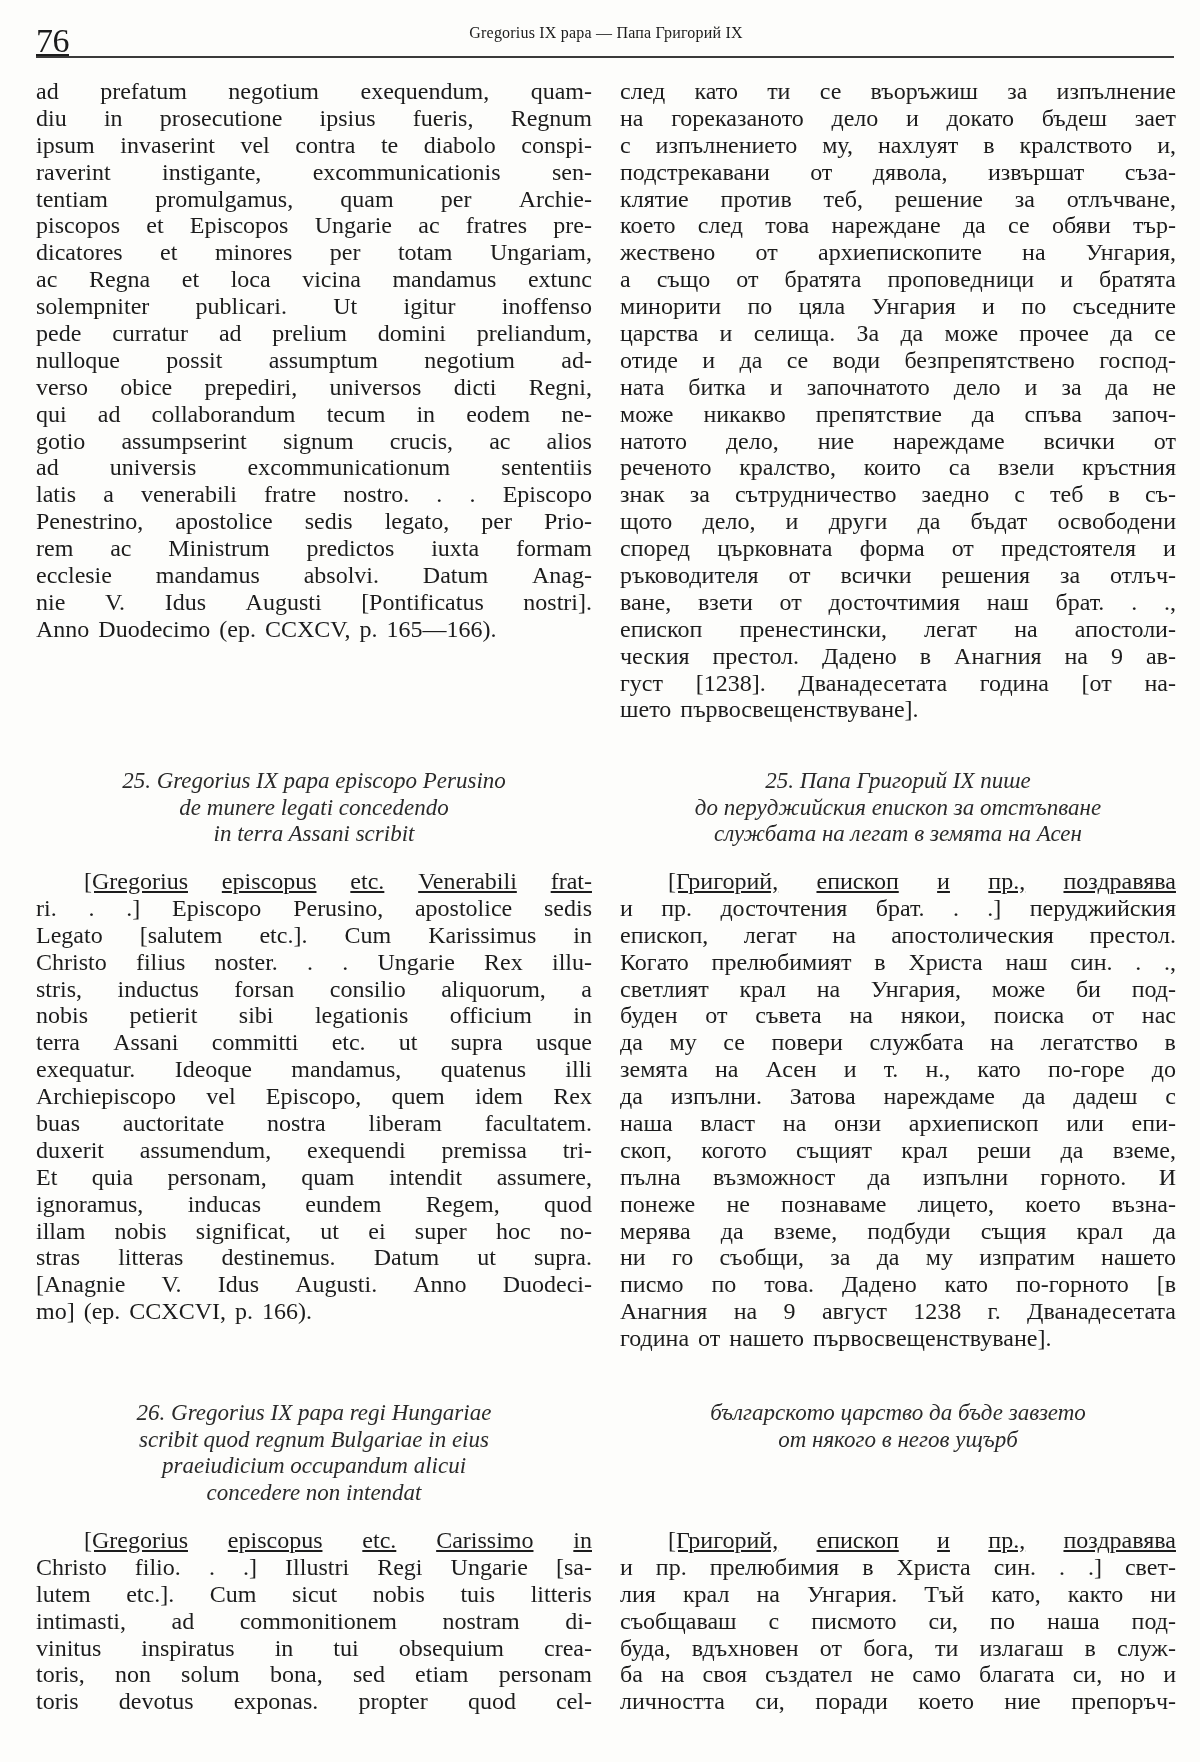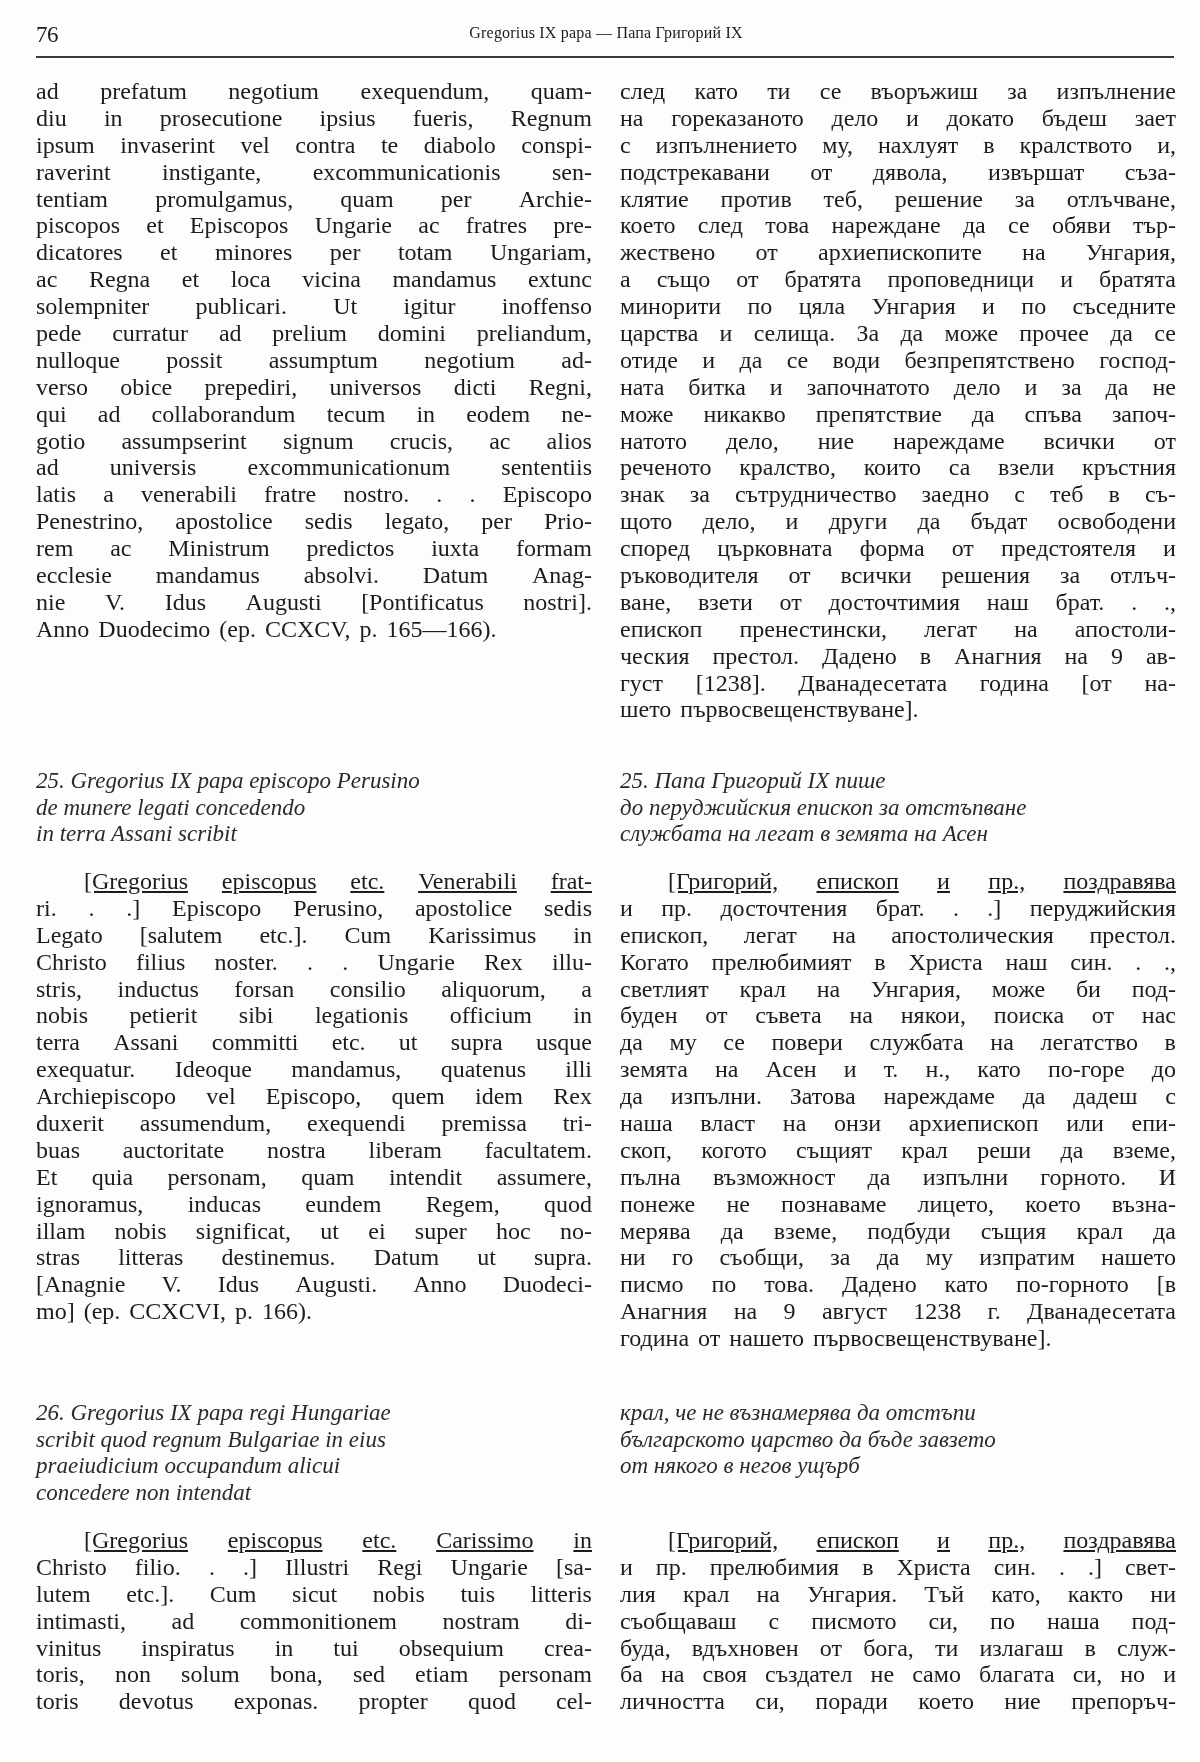--- a/index.html
+++ b/index.html
@@ -5,21 +5,21 @@
   html, body { margin: 0; padding: 0; background: #fdfdfb; }
   body {
     width: 1200px; height: 1762px; position: relative; overflow: hidden;
     font-family: "Liberation Serif", "DejaVu Serif", serif;
     color: #1c1c1c;
   }
   .header {
     position: absolute; left: 36px; top: 18px; width: 1140px; height: 40px;
   }
   .page-number {
-    position: absolute; left: 0; top: 4px; font-size: 23px; letter-spacing: -0.5px;
+    position: absolute; left: 0; top: 4px; font-size: 34px; letter-spacing: -0.5px; text-decoration: underline;
   }
   .running-title {
     position: absolute; left: 0; width: 1140px; top: 6px; text-align: center;
     font-size: 16px; letter-spacing: 0.2px;
   }
   .rule {
     position: absolute; left: 36px; top: 56px; width: 1138px; height: 2px; background: #3a3a3a;
   }
   .col {
     position: absolute; top: 0; width: 556px;
@@ -30,21 +30,21 @@
   .line {
     height: 26.9px; line-height: 26.9px; font-size: 24px;
     text-align: justify; text-align-last: justify; white-space: nowrap;
     display: flex; justify-content: space-between;
   }
   .line.last { justify-content: flex-start; gap: 9px; }
   .line.indent { padding-left: 48px; text-decoration: underline; }
   .line span.w { display: inline-block; }
   .heading-line {
     height: 26.5px; line-height: 26.5px; font-size: 23px; font-style: italic;
-    white-space: nowrap; color: #2a2a2a;
+    text-align: center; white-space: nowrap; color: #2a2a2a;
   }
 </style>
 </head>
 <body>
 
 <div class="header">
   <div class="page-number">76</div>
   <div class="running-title">Gregorius IX papa — Папа Григорий IX</div>
 </div>
 <div class="rule"></div>
@@ -292,32 +292,32 @@
       </div>
       <div class="line">
         <span class="w">Archiepiscopo</span>
         <span class="w">vel</span>
         <span class="w">Episcopo,</span>
         <span class="w">quem</span>
         <span class="w">idem</span>
         <span class="w">Rex</span>
       </div>
       <div class="line">
+        <span class="w">buas</span>
+        <span class="w">auctoritate</span>
+        <span class="w">nostra</span>
+        <span class="w">liberam</span>
+        <span class="w">facultatem.</span>
+      </div>
+      <div class="line">
         <span class="w">duxerit</span>
         <span class="w">assumendum,</span>
         <span class="w">exequendi</span>
         <span class="w">premissa</span>
         <span class="w">tri-</span>
-      </div>
-      <div class="line">
-        <span class="w">buas</span>
-        <span class="w">auctoritate</span>
-        <span class="w">nostra</span>
-        <span class="w">liberam</span>
-        <span class="w">facultatem.</span>
       </div>
       <div class="line">
         <span class="w">Et</span>
         <span class="w">quia</span>
         <span class="w">personam,</span>
         <span class="w">quam</span>
         <span class="w">intendit</span>
         <span class="w">assumere,</span>
       </div>
       <div class="line">
@@ -801,21 +801,20 @@
       </div>
       <div class="line last">
         <span class="w">година</span>
         <span class="w">от</span>
         <span class="w">нашето</span>
         <span class="w">първосвещенствуване].</span>
       </div>
     </div>
 
   <div class="block" style="top:1400px">
-      <div class="heading-line">крал, че не възнамерява да отстъпи</div>
       <div class="heading-line">българското царство да бъде завзето</div>
       <div class="heading-line">от някого в негов ущърб</div>
     </div>
   <div class="block" style="top:1527px">
       <div class="line indent">
         <span class="w">[Григорий,</span>
         <span class="w">епископ</span>
         <span class="w">и</span>
         <span class="w">пр.,</span>
         <span class="w">поздравява</span>

